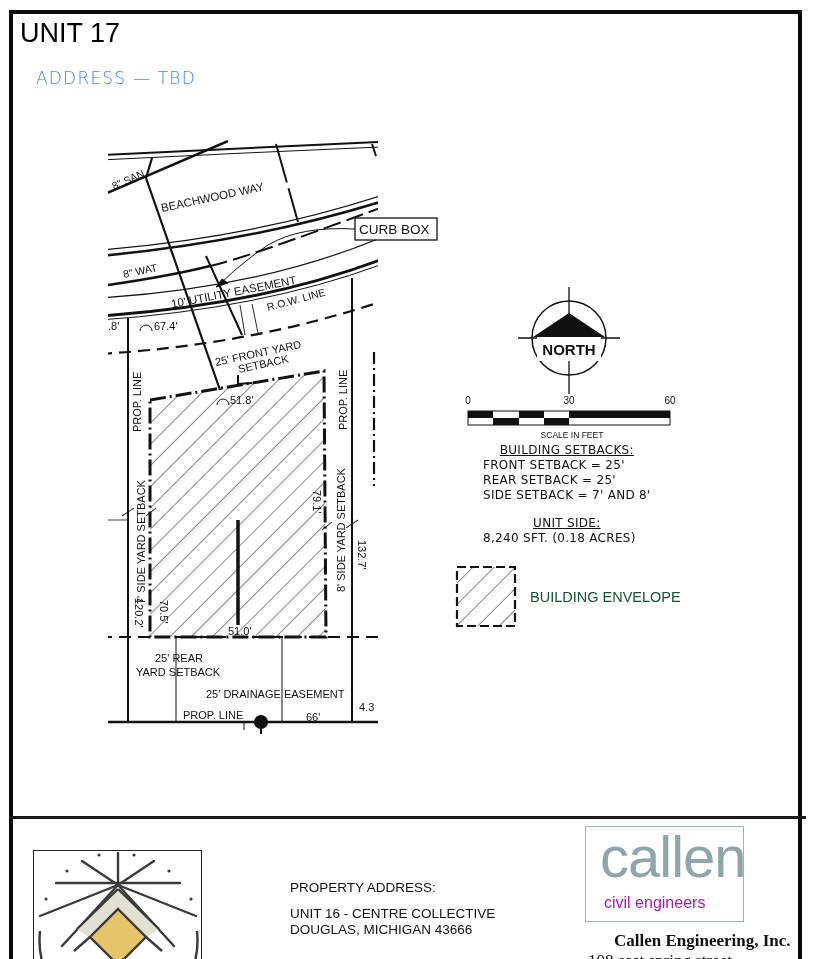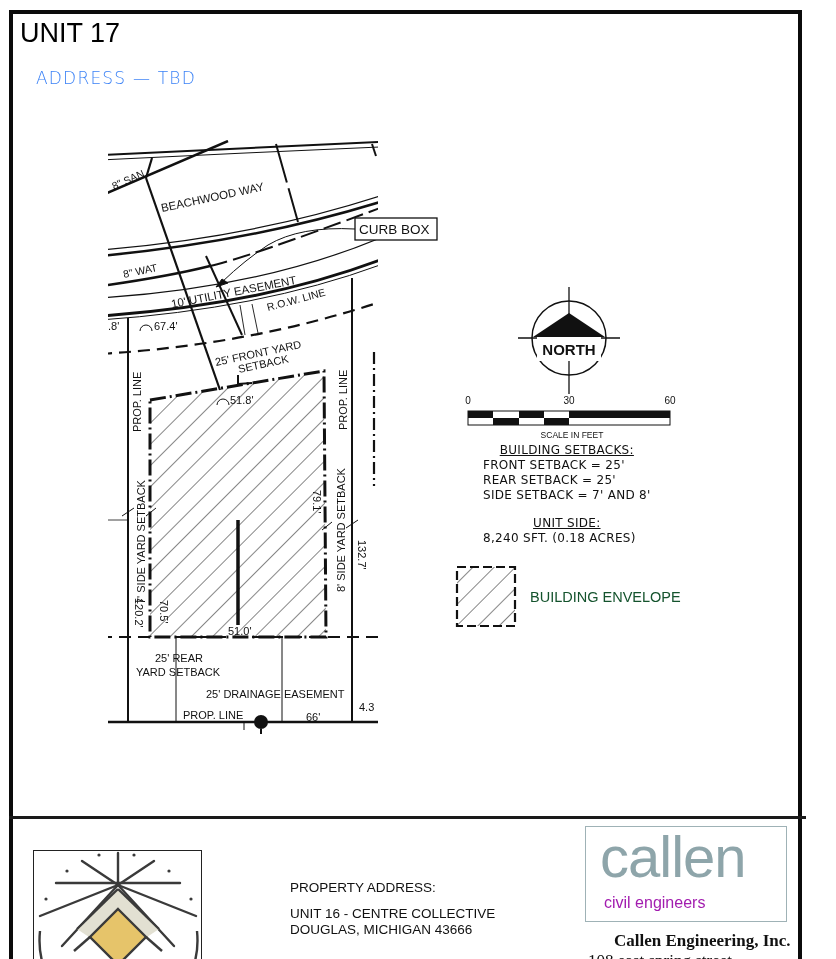--- a/index.html
+++ b/index.html
@@ -9,21 +9,21 @@
   .title{position:absolute;left:20px;top:18px;font-size:27px;line-height:30px;color:#000000;letter-spacing:0px;}
   .subtitle{position:absolute;left:24px;top:68px;font-size:17px;line-height:20px;color:#3b82f6;letter-spacing:1.2px;font-family:"DejaVu Sans",sans-serif;font-weight:300;margin-left:12px;}
   svg.plan{position:absolute;left:0;top:0;}
   .plan text{font-family:"Liberation Sans",sans-serif;fill:#111;}
   .legend{position:absolute;left:483px;top:443px;font-family:"DejaVu Sans",sans-serif;font-size:12px;line-height:15px;color:#111;letter-spacing:0.3px;}
   .legend .hdr{text-decoration:underline;text-align:center;}
   .legend .gap{height:13px;}
   .envelope-label{position:absolute;left:530px;top:589px;font-size:14.5px;color:#14532d;}
   .prop-block{position:absolute;left:290px;top:880px;width:240px;text-align:left;font-size:13.5px;line-height:16px;color:#111;}
   .prop-block .h{margin-bottom:10px;}
-  .callen-box{position:absolute;left:585px;top:826px;width:202px;height:96px;border:1.5px solid #9fb2b6;box-sizing:border-box;}
+  .callen-box{position:absolute;left:585px;top:826px;width:159px;height:96px;border:1.5px solid #9fb2b6;box-sizing:border-box;}
   .callen-word{position:absolute;left:14px;top:-4px;font-size:58px;color:#8ea5aa;font-family:"Liberation Sans",sans-serif;font-weight:300;letter-spacing:-1px;-webkit-text-stroke:0px;}
   .callen-sub{position:absolute;left:18px;top:67px;font-size:16px;color:#a21caf;}
   .company{position:absolute;left:588px;top:931px;font-family:"Liberation Serif",serif;font-weight:bold;font-size:17px;color:#111;margin-left:26px;}
   .street{position:absolute;left:588px;top:951px;font-family:"Liberation Serif",serif;font-size:17px;color:#111;}
   .logo-box{position:absolute;left:33px;top:850px;width:169px;height:130px;border:1.5px solid #222;box-sizing:border-box;overflow:hidden;}
 </style>
 </head>
 <body>
 
 <div class="frame"></div>

